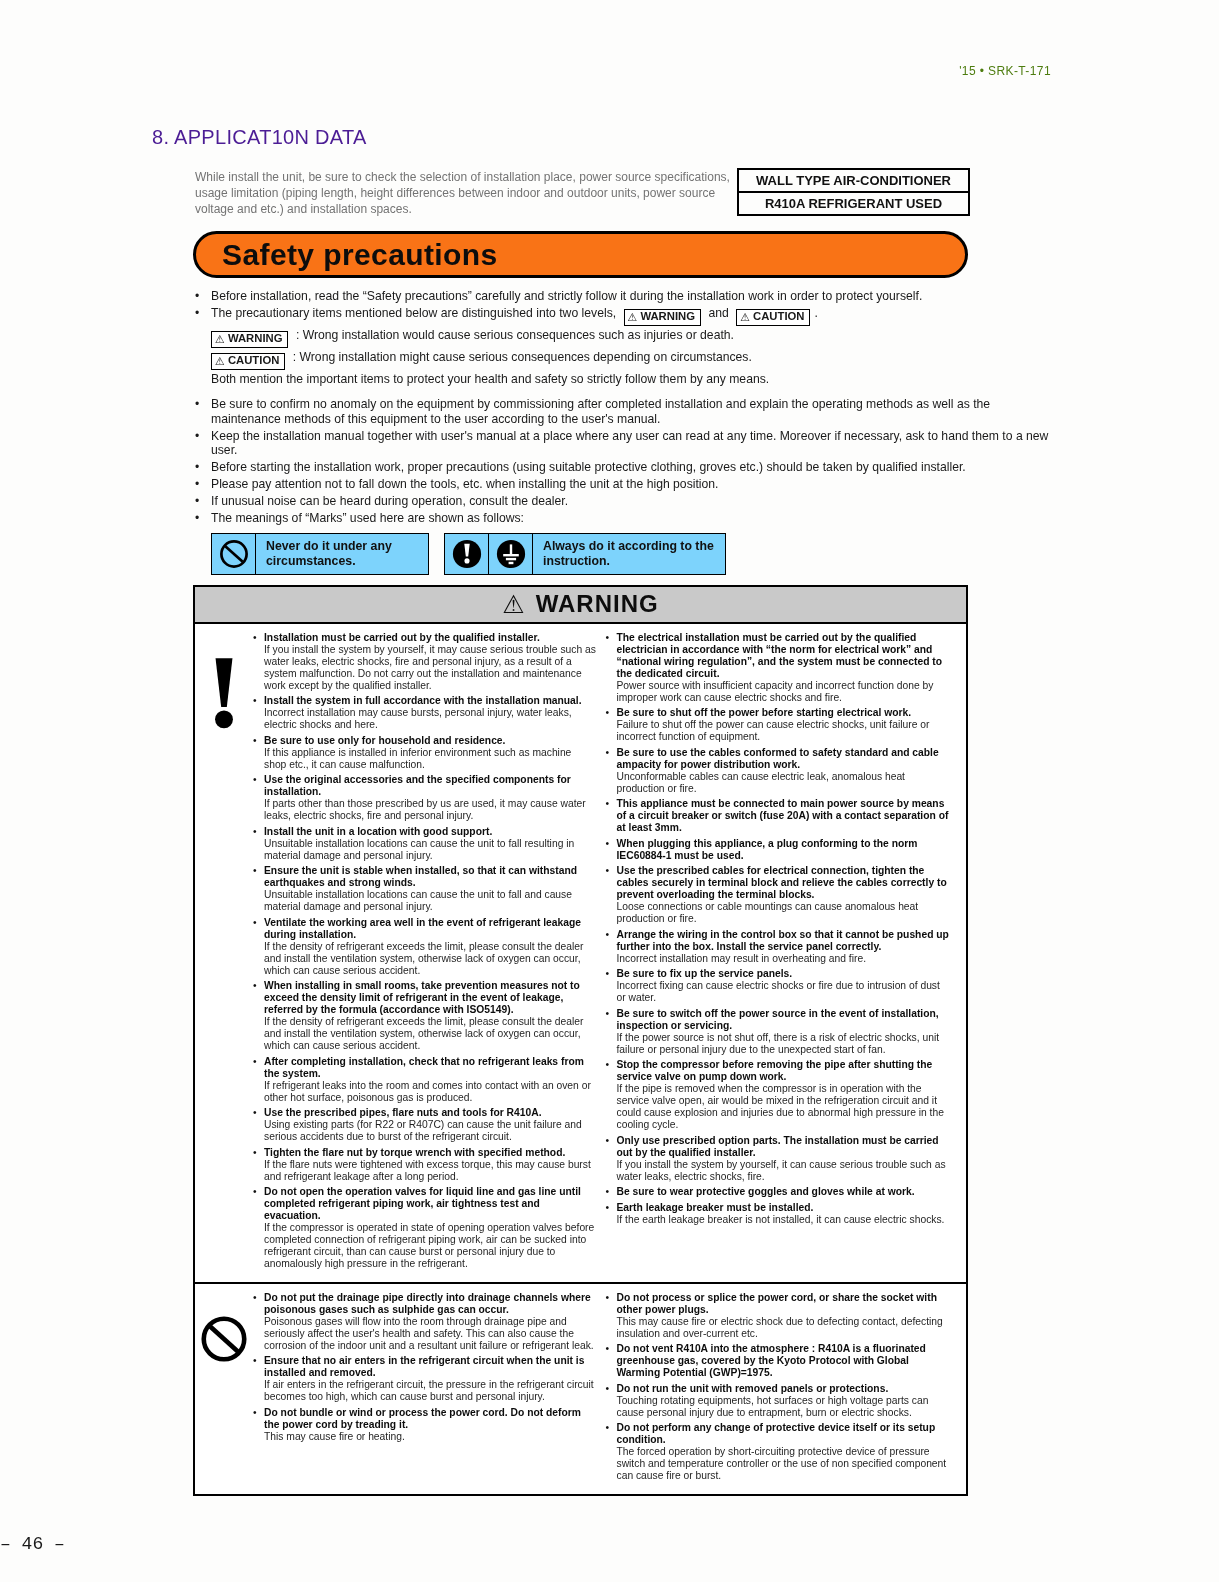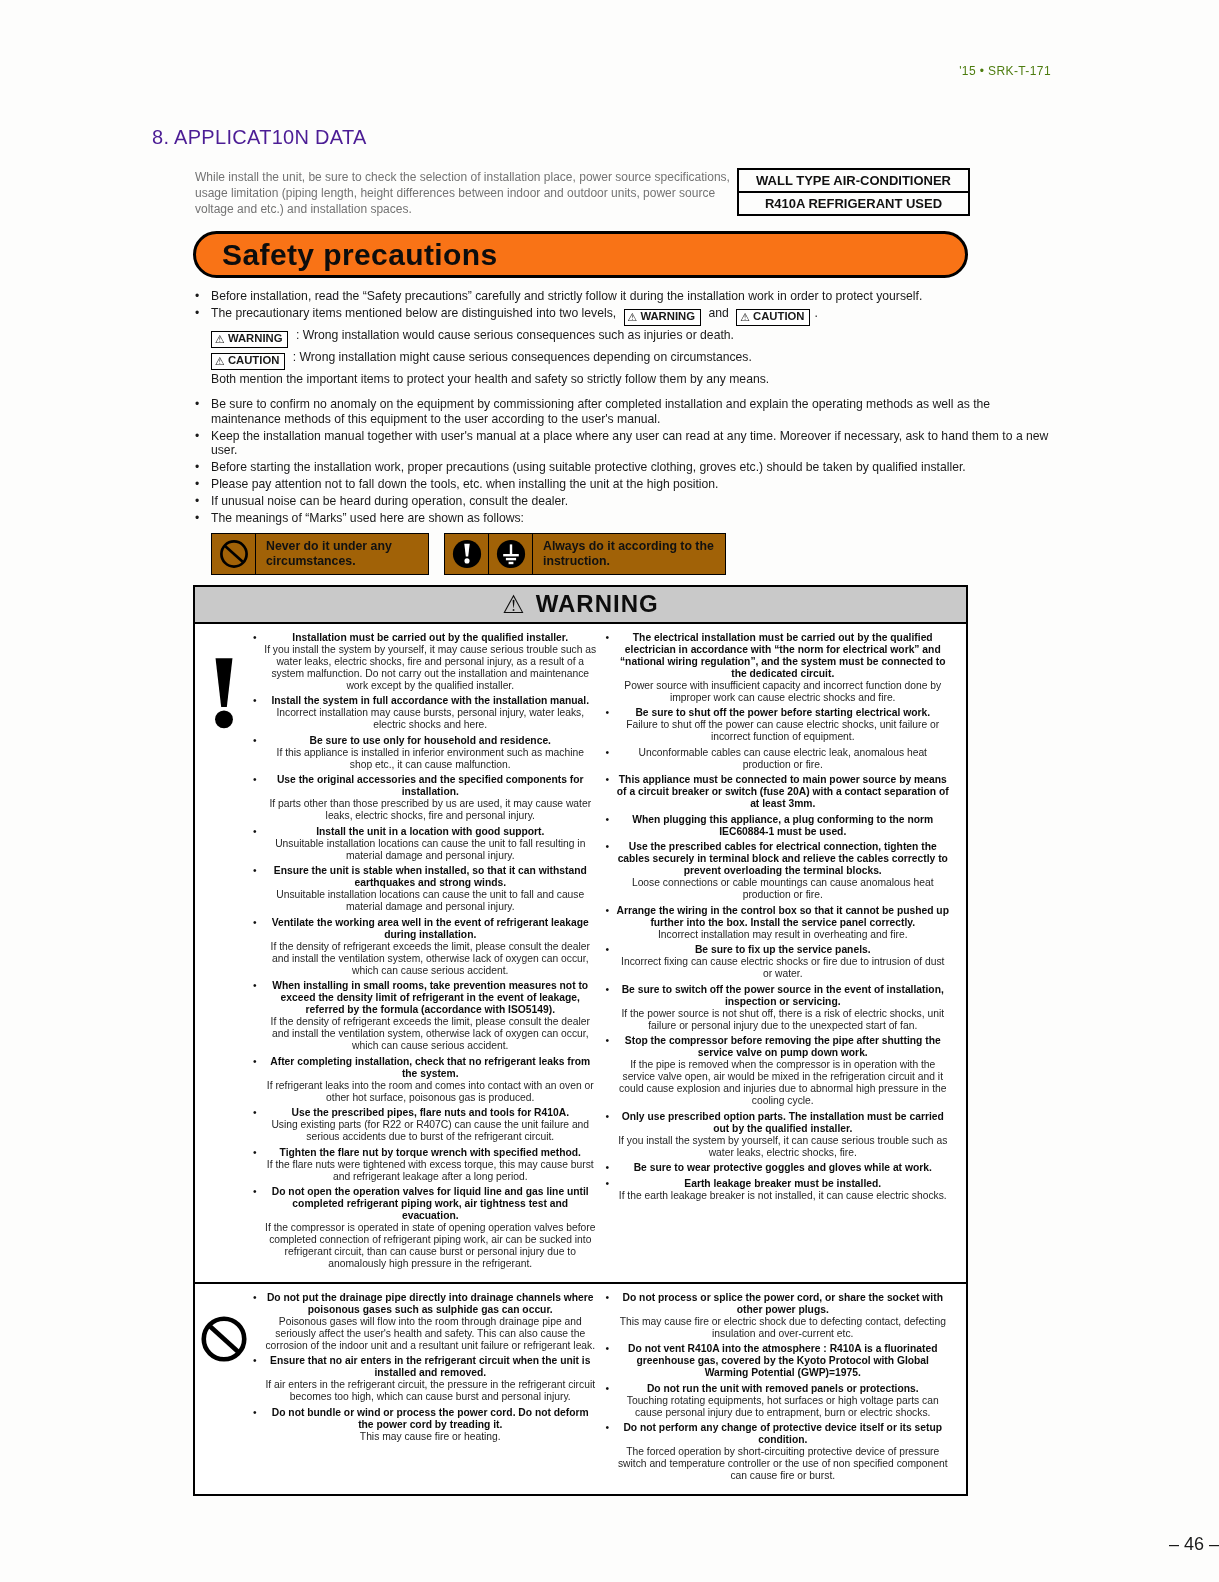--- a/index.html
+++ b/index.html
@@ -26,41 +26,41 @@
   .b-dot { width:18px; flex-shrink:0; text-align:left; padding-left:2px; }
   .b-text { flex:1; }
   .def-line { margin:2px 0; }
   .def-line .label-box { margin-left:0; }
   .both-note { margin:1px 0 8px 0; }
 
   .label-box { display:inline-flex; align-items:center; border:1.6px solid #000; padding:0 5px 0 3px; font-weight:bold; font-size:11.3px; height:17px; margin:0 4px; vertical-align:-4px; background:#fff; }
   .label-box .tri { font-weight:normal; font-size:11px; margin-right:3px; line-height:1; }
 
   .marks-row { display:flex; gap:15px; margin:7px 0 0 18px; }
-  .mark-box { display:flex; border:1.6px solid #000; height:42px; background:#a16207; }
+  .mark-box { display:flex; border:1.6px solid #000; height:42px; background:#7dd3fc; }
   .mark-icon-cell { width:44px; display:flex; align-items:center; justify-content:center; border-right:1.6px solid #000; }
   .mark-text { display:flex; align-items:center; padding:0 10px; font-weight:bold; font-size:12.3px; line-height:1.18; }
   .mark-text.never { width:172px; }
   .mark-text.always { width:192px; }
 
   .warn-table { margin-top:10px; width:775px; border:2px solid #000; background:#fff; }
   .warn-header { display:flex; align-items:center; justify-content:center; gap:10px; background:#c9c9c9; border-bottom:2px solid #000; height:37px; font-size:24px; font-weight:bold; letter-spacing:1px; color:#0d0d0d; }
   .warn-header .tri-big { font-size:25px; font-weight:normal; line-height:1; }
 
   .warn-section { display:flex; padding:8px 8px 8px 0; }
   .warn-section.sec2 { border-top:2px solid #000; }
   .icon-col { width:58px; flex-shrink:0; display:flex; justify-content:center; align-items:flex-start; padding-top:24px; }
   .wcol { width:352px; margin-right:9px; }
 
   .w-item { display:flex; margin-bottom:3.5px; }
   .w-bullet { width:11px; flex-shrink:0; font-size:10.3px; line-height:12px; }
-  .w-body { flex:1; font-size:10.3px; line-height:12px; color:#1f1f1f;text-align:center; }
+  .w-body { flex:1; font-size:10.3px; line-height:12px; color:#1f1f1f; }
   .w-title { font-weight:bold; color:#0d0d0d; }
 
-  .page-footer { position:absolute; top:1534px; left:0; width:1219px; text-align:right; font-family:Liberation Sans, sans-serif; font-size:18px; color:#1a1a1a; }
+  .page-footer { position:absolute; top:1534px; left:0; width:1219px; text-align:left; font-family:Liberation Mono, monospace; font-size:18px; color:#1a1a1a; }
 
   svg { display:block; }
 </style>
 </head>
 <body>
 
 <div class="page">
 
   <div class="doc-ref">'15 • SRK-T-171</div>
 
@@ -296,20 +296,21 @@
               <span class="w-bullet">•</span>
               <div class="w-body">
                 <div class="w-title">Be sure to shut off the power before starting electrical work.</div>
                 <div class="w-desc">Failure to shut off the power can cause electric shocks, unit failure or incorrect function of equipment.</div>
               </div>
             </div>
 
             <div class="w-item">
               <span class="w-bullet">•</span>
               <div class="w-body">
+                <div class="w-title">Be sure to use the cables conformed to safety standard and cable ampacity for power distribution work.</div>
                 <div class="w-desc">Unconformable cables can cause electric leak, anomalous heat production or fire.</div>
               </div>
             </div>
 
             <div class="w-item">
               <span class="w-bullet">•</span>
               <div class="w-body">
                 <div class="w-title">This appliance must be connected to main power source by means of a circuit breaker or switch (fuse 20A) with a contact separation of at least 3mm.</div>
 
               </div>

